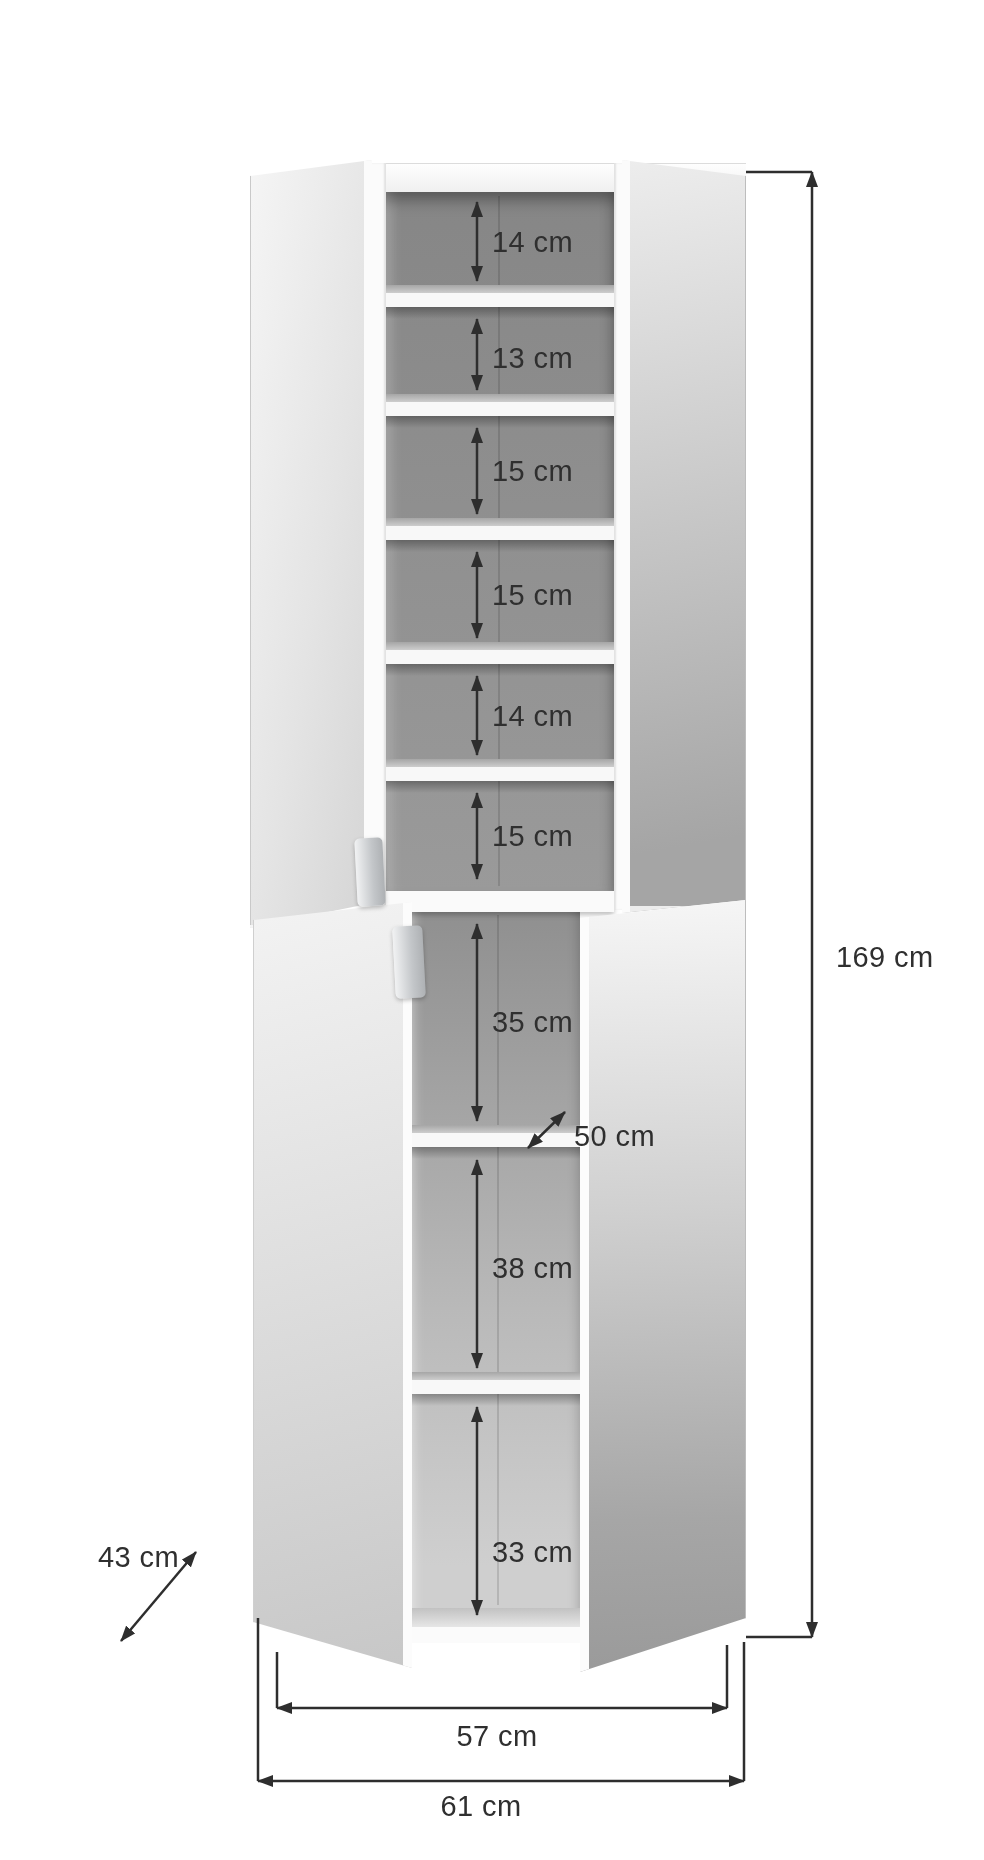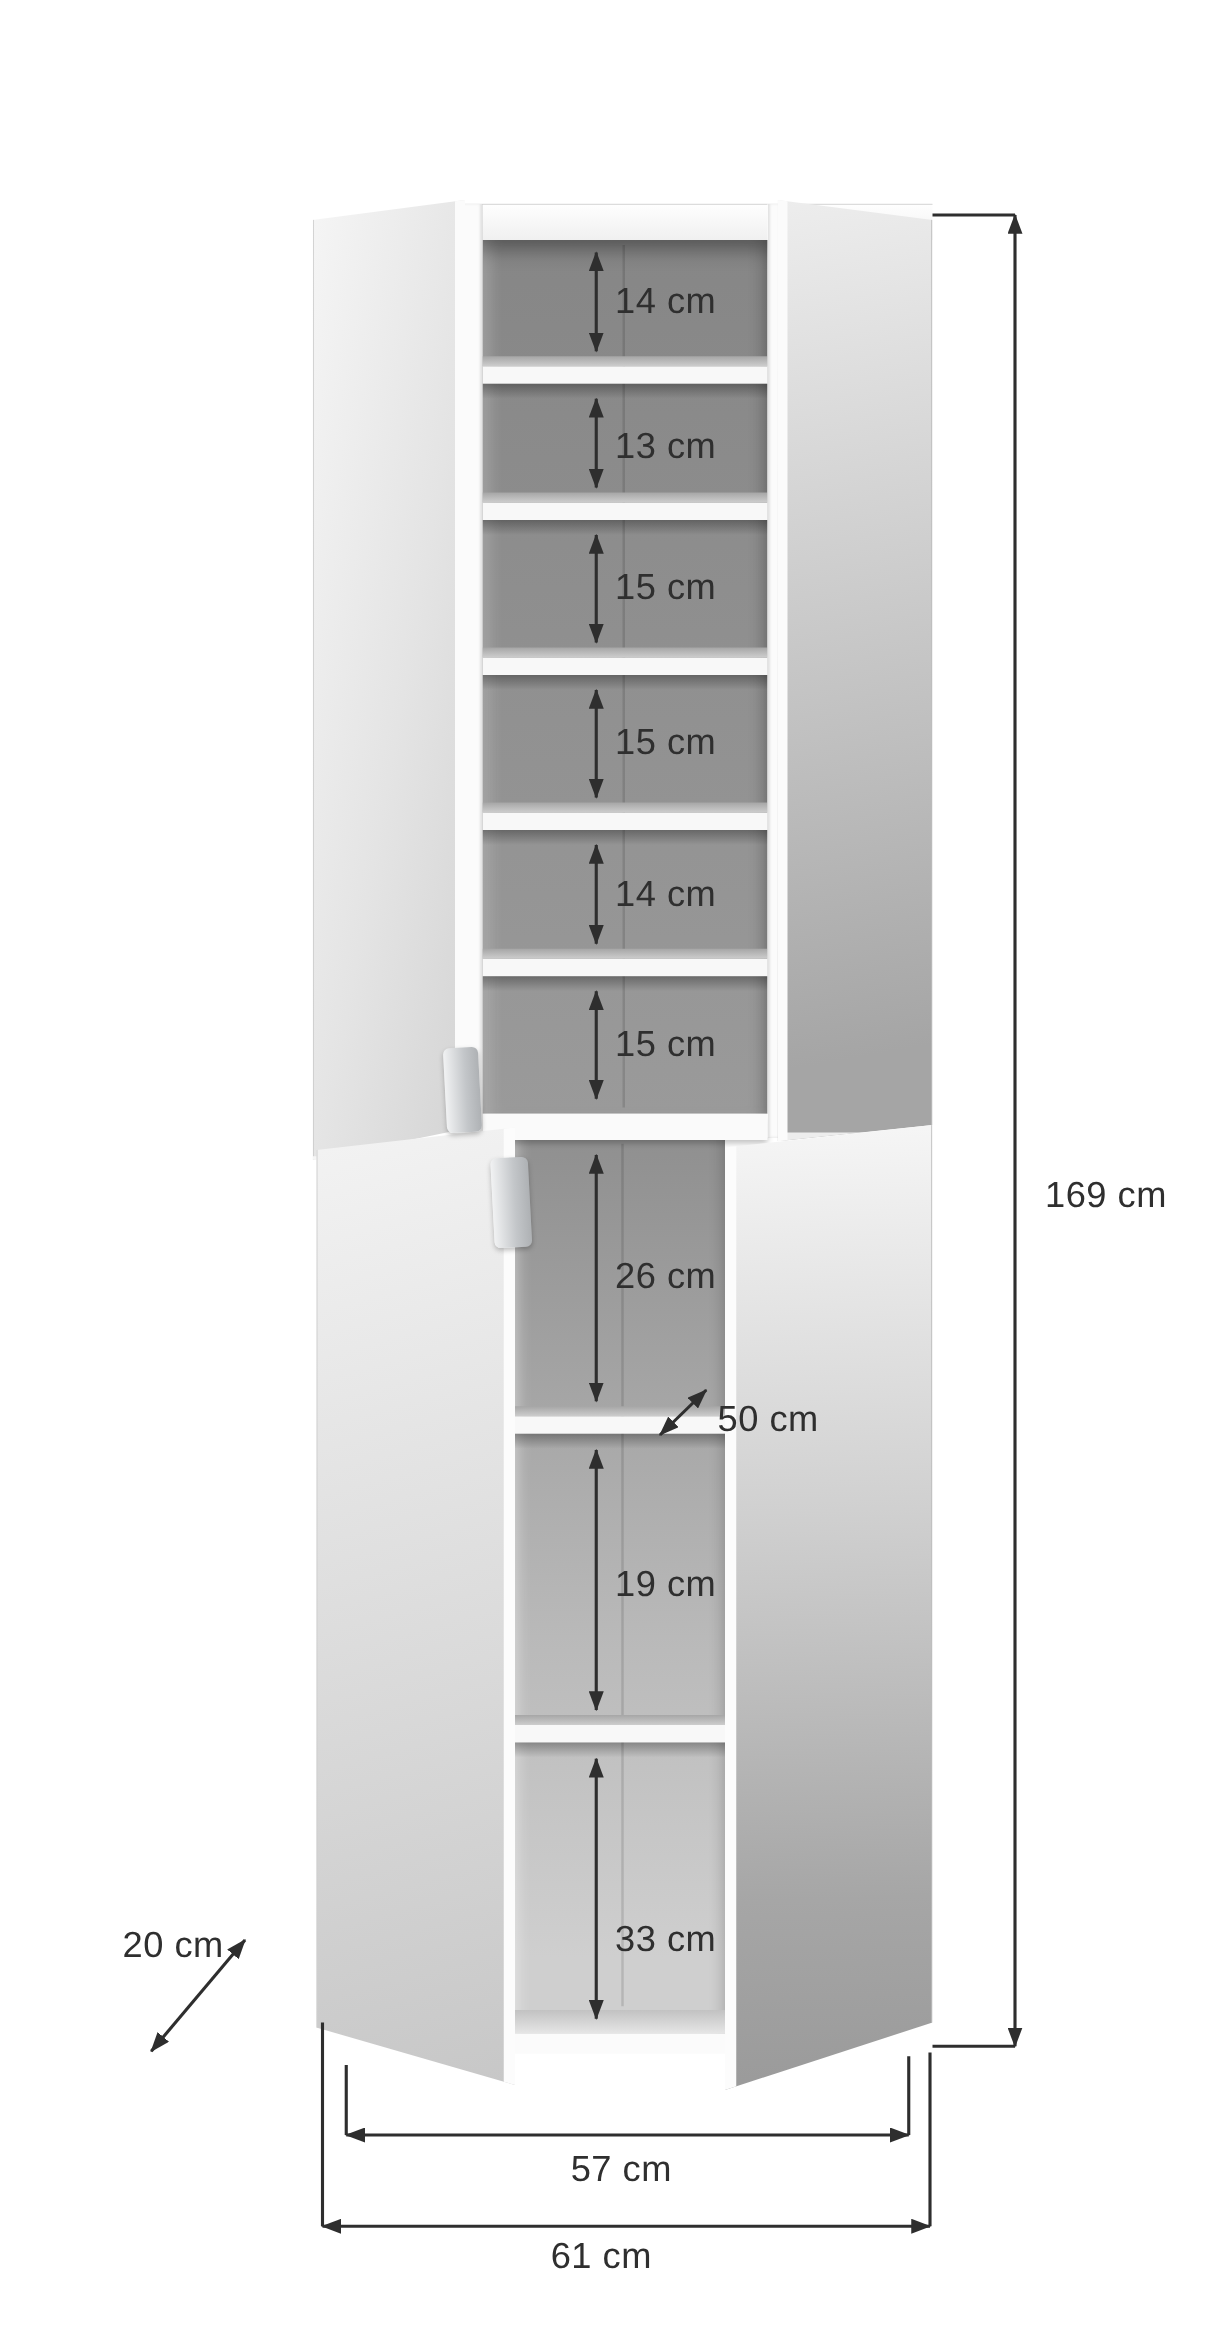--- a/index.html
+++ b/index.html
@@ -144,22 +144,22 @@
       <line x1="258" y1="1781" x2="744" y2="1781" marker-start="url(#ah)" marker-end="url(#ah)"></line>
     </g>
   </svg>
 
   <div class="dim-label" style="left:492px;top:242px">14 cm</div>
   <div class="dim-label" style="left:492px;top:358px">13 cm</div>
   <div class="dim-label" style="left:492px;top:471px">15 cm</div>
   <div class="dim-label" style="left:492px;top:595px">15 cm</div>
   <div class="dim-label" style="left:492px;top:716px">14 cm</div>
   <div class="dim-label" style="left:492px;top:836px">15 cm</div>
-  <div class="dim-label" style="left:492px;top:1022px">26 cm</div>
-  <div class="dim-label" style="left:492px;top:1268px">19 cm</div>
+  <div class="dim-label" style="left:492px;top:1022px">35 cm</div>
+  <div class="dim-label" style="left:492px;top:1268px">38 cm</div>
   <div class="dim-label" style="left:492px;top:1552px">33 cm</div>
   <div class="dim-label" style="left:574px;top:1136px">50 cm</div>
-  <div class="dim-label" style="left:98px;top:1557px">20 cm</div>
+  <div class="dim-label" style="left:98px;top:1557px">43 cm</div>
   <div class="dim-label" style="left:836px;top:957px">169 cm</div>
   <div class="dim-label centered" style="left:497px;top:1736px">57 cm</div>
   <div class="dim-label centered" style="left:481px;top:1806px">61 cm</div>
 
 </div>
 
 </body></html>

